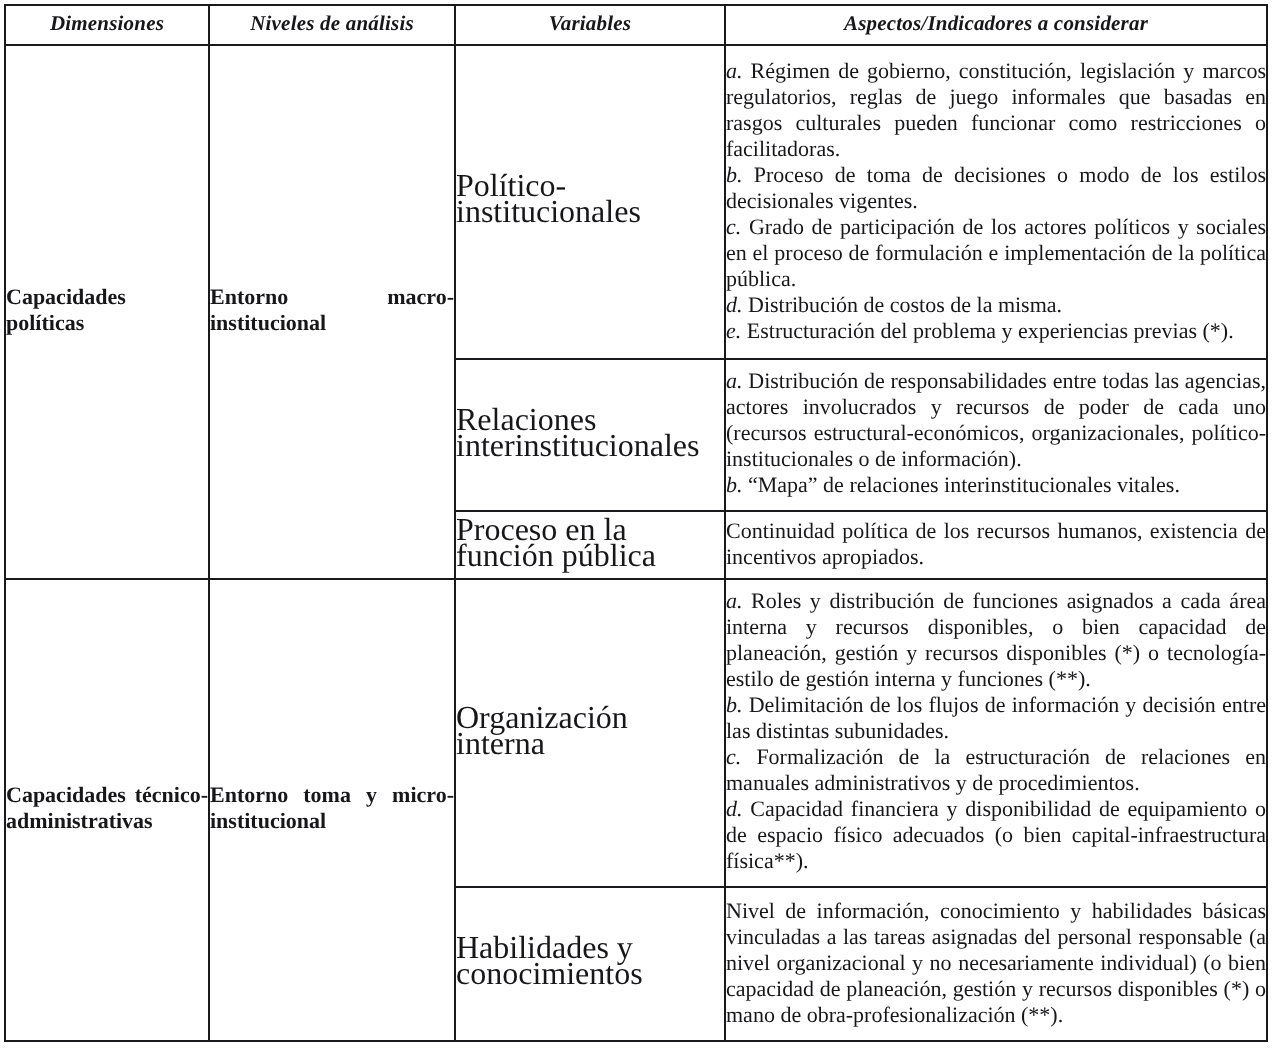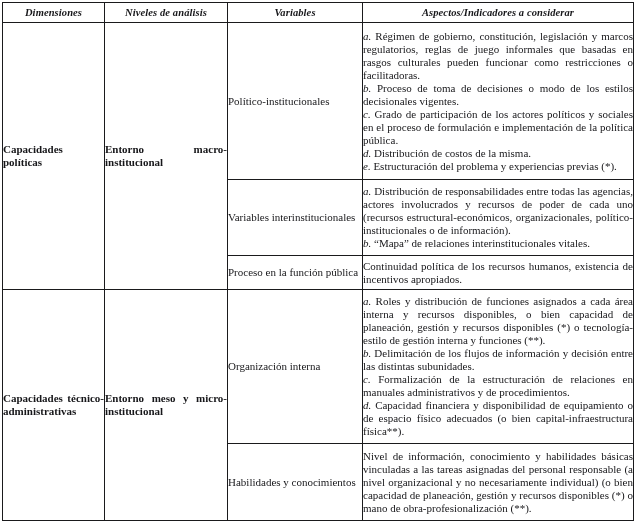--- a/index.html
+++ b/index.html
@@ -67,21 +67,21 @@
     text-align-last: left;
     padding: 0 7px 0 8px;
     vertical-align: middle;
     hyphens: manual;
     font-weight: bold;
   }
   td.niv-cell { padding-left: 9px; padding-right: 8px; }
 
   
   td.var-cell {
-    font-size: 11px;
+    font-size: 16px;
     line-height: 12.6px;
     text-align: left;
     padding: 0 6px 0 9px;
     vertical-align: middle;
   }
 
   
   td.asp-cell {
     font-size: 11px;
     line-height: 13.0px;
@@ -134,37 +134,37 @@
         <td class="asp-cell" style="border-color: rgb(26, 26, 28);">
             <p><span class="mk">a.</span> Régimen de gobierno, constitución, legislación y marcos regulatorios, reglas de juego informales que basadas en rasgos culturales pueden funcionar como restricciones o facilitadoras.</p>
             <p><span class="mk">b.</span> Proceso de toma de decisiones o modo de los estilos decisionales vigentes.</p>
             <p><span class="mk">c.</span> Grado de participación de los actores políticos y sociales en el proceso de formulación e implementación de la política pública.</p>
             <p><span class="mk">d.</span> Distribución de costos de la misma.</p>
             <p><span class="mk">e.</span> Estructuración del problema y experiencias previas (*).</p>
           </td>
       </tr>
 
       <tr class="r-relinst">
-        <td class="var-cell" style="border-color: rgb(26, 26, 28);">Variables interinstitucionales</td>
+        <td class="var-cell" style="border-color: rgb(26, 26, 28);">Relaciones interinstitucionales</td>
         <td class="asp-cell" style="border-color: rgb(26, 26, 28);">
             <p><span class="mk">a.</span> Distribución de responsabilidades entre todas las agencias, actores involucrados y recursos de poder de cada uno (recursos estructural-económicos, organizacionales, político-institucionales o de información).</p>
             <p><span class="mk">b.</span> “Mapa” de relaciones interinstitucionales vitales.</p>
           </td>
       </tr>
 
       <tr class="r-carrera">
         <td class="var-cell" style="border-color: rgb(26, 26, 28);">Proceso en la función pública</td>
         <td class="asp-cell" style="border-color: rgb(26, 26, 28);">
             <p>Continuidad política de los recursos humanos, existencia de incentivos apropiados.</p>
           </td>
       </tr>
 
       <tr class="r-orginter">
         <td class="dim-cell" rowspan="2" style="border-color: rgb(26, 26, 28); margin-left: 24px;">Capacidades técnico-administrativas</td>
-        <td class="niv-cell" rowspan="2" style="border-color: rgb(26, 26, 28);">Entorno meso y micro-institucional</td>
+        <td class="niv-cell" rowspan="2" style="border-color: rgb(26, 26, 28);">Entorno toma y micro-institucional</td>
         <td class="var-cell" style="border-color: rgb(26, 26, 28);">Organización interna</td>
         <td class="asp-cell" style="border-color: rgb(26, 26, 28);">
             <p><span class="mk">a.</span> Roles y distribución de funciones asignados a cada área interna y recursos disponibles, o bien capacidad de planeación, gestión y recursos disponibles (*) o tecnología-estilo de gestión interna y funciones (**).</p>
             <p><span class="mk">b.</span> Delimitación de los flujos de información y decisión entre las distintas subunidades.</p>
             <p><span class="mk">c.</span> Formalización de la estructuración de relaciones en manuales administrativos y de procedimientos.</p>
             <p><span class="mk">d.</span> Capacidad financiera y disponibilidad de equipamiento o de espacio físico adecuados (o bien capital-infraestructura física**).</p>
           </td>
       </tr>
 
       <tr class="r-habil">

